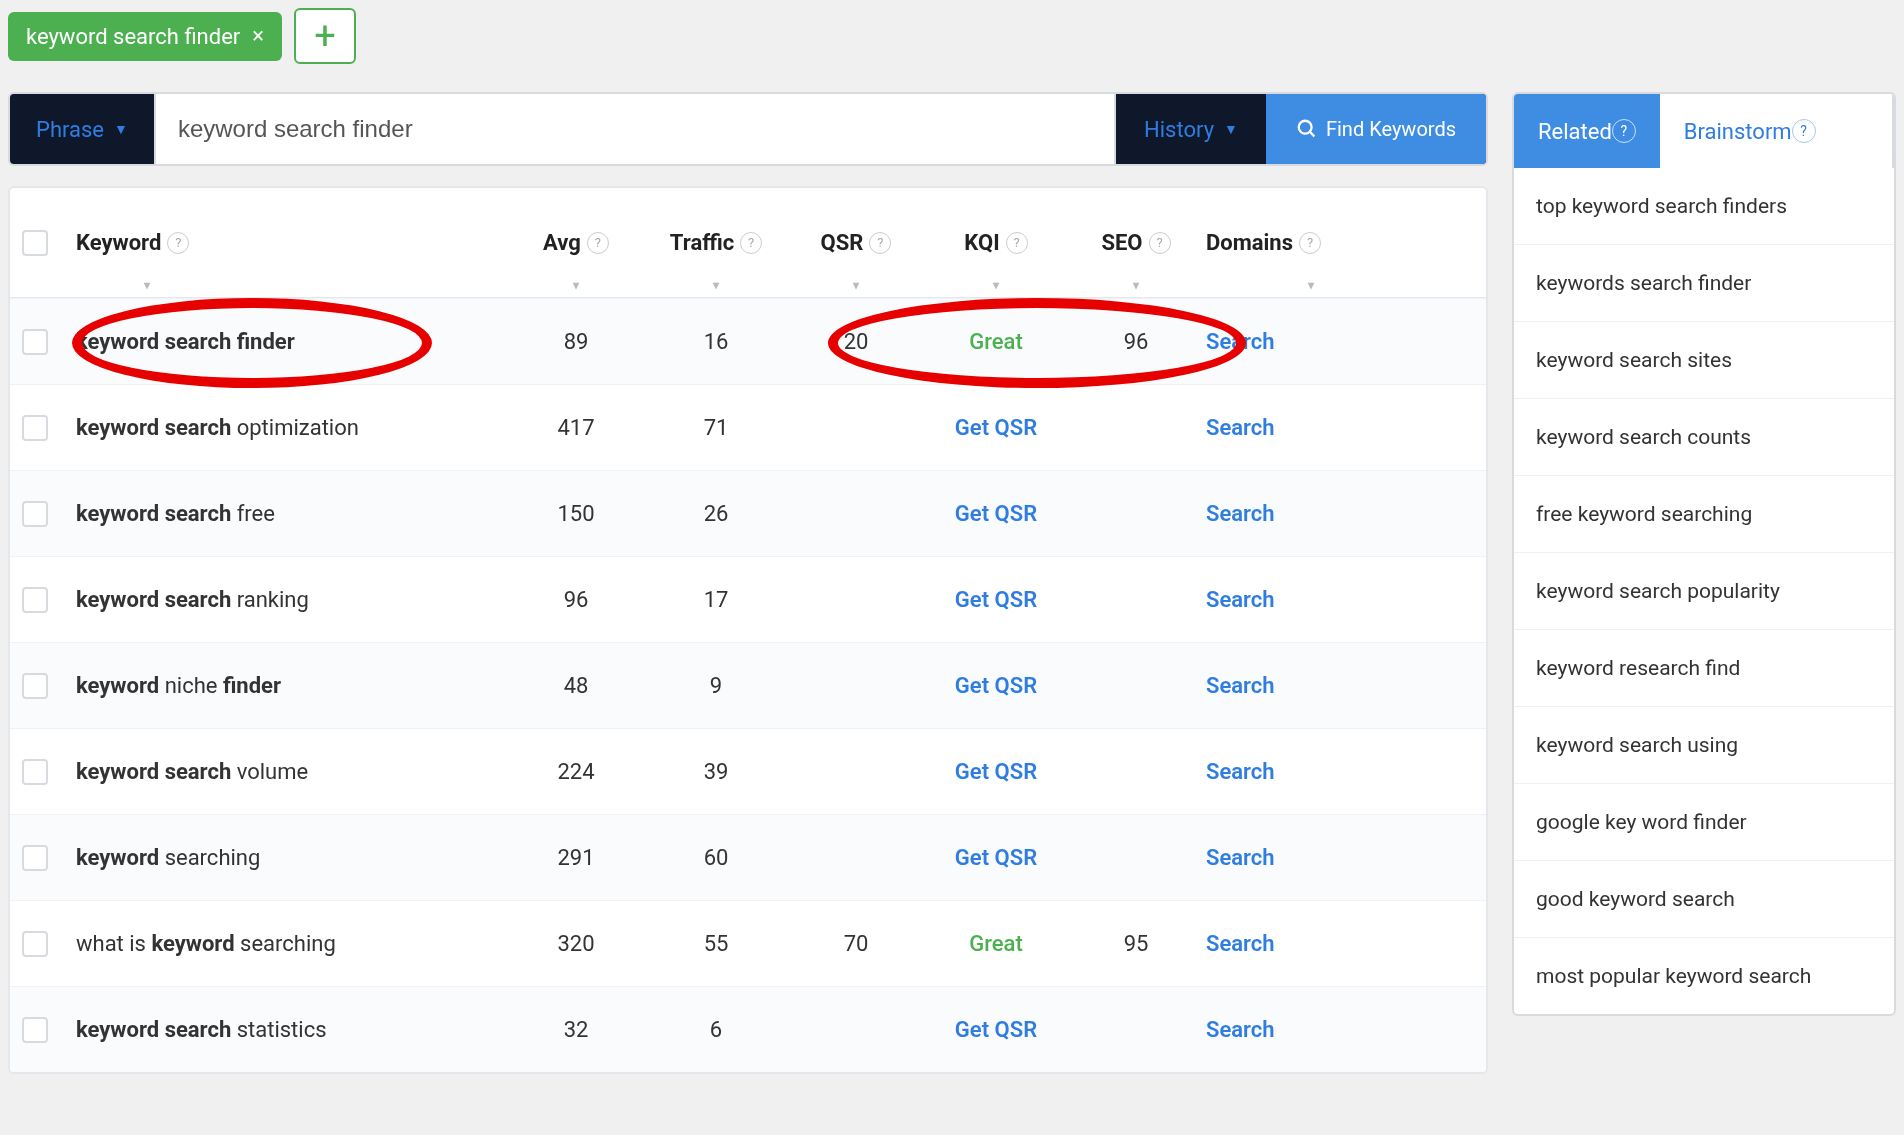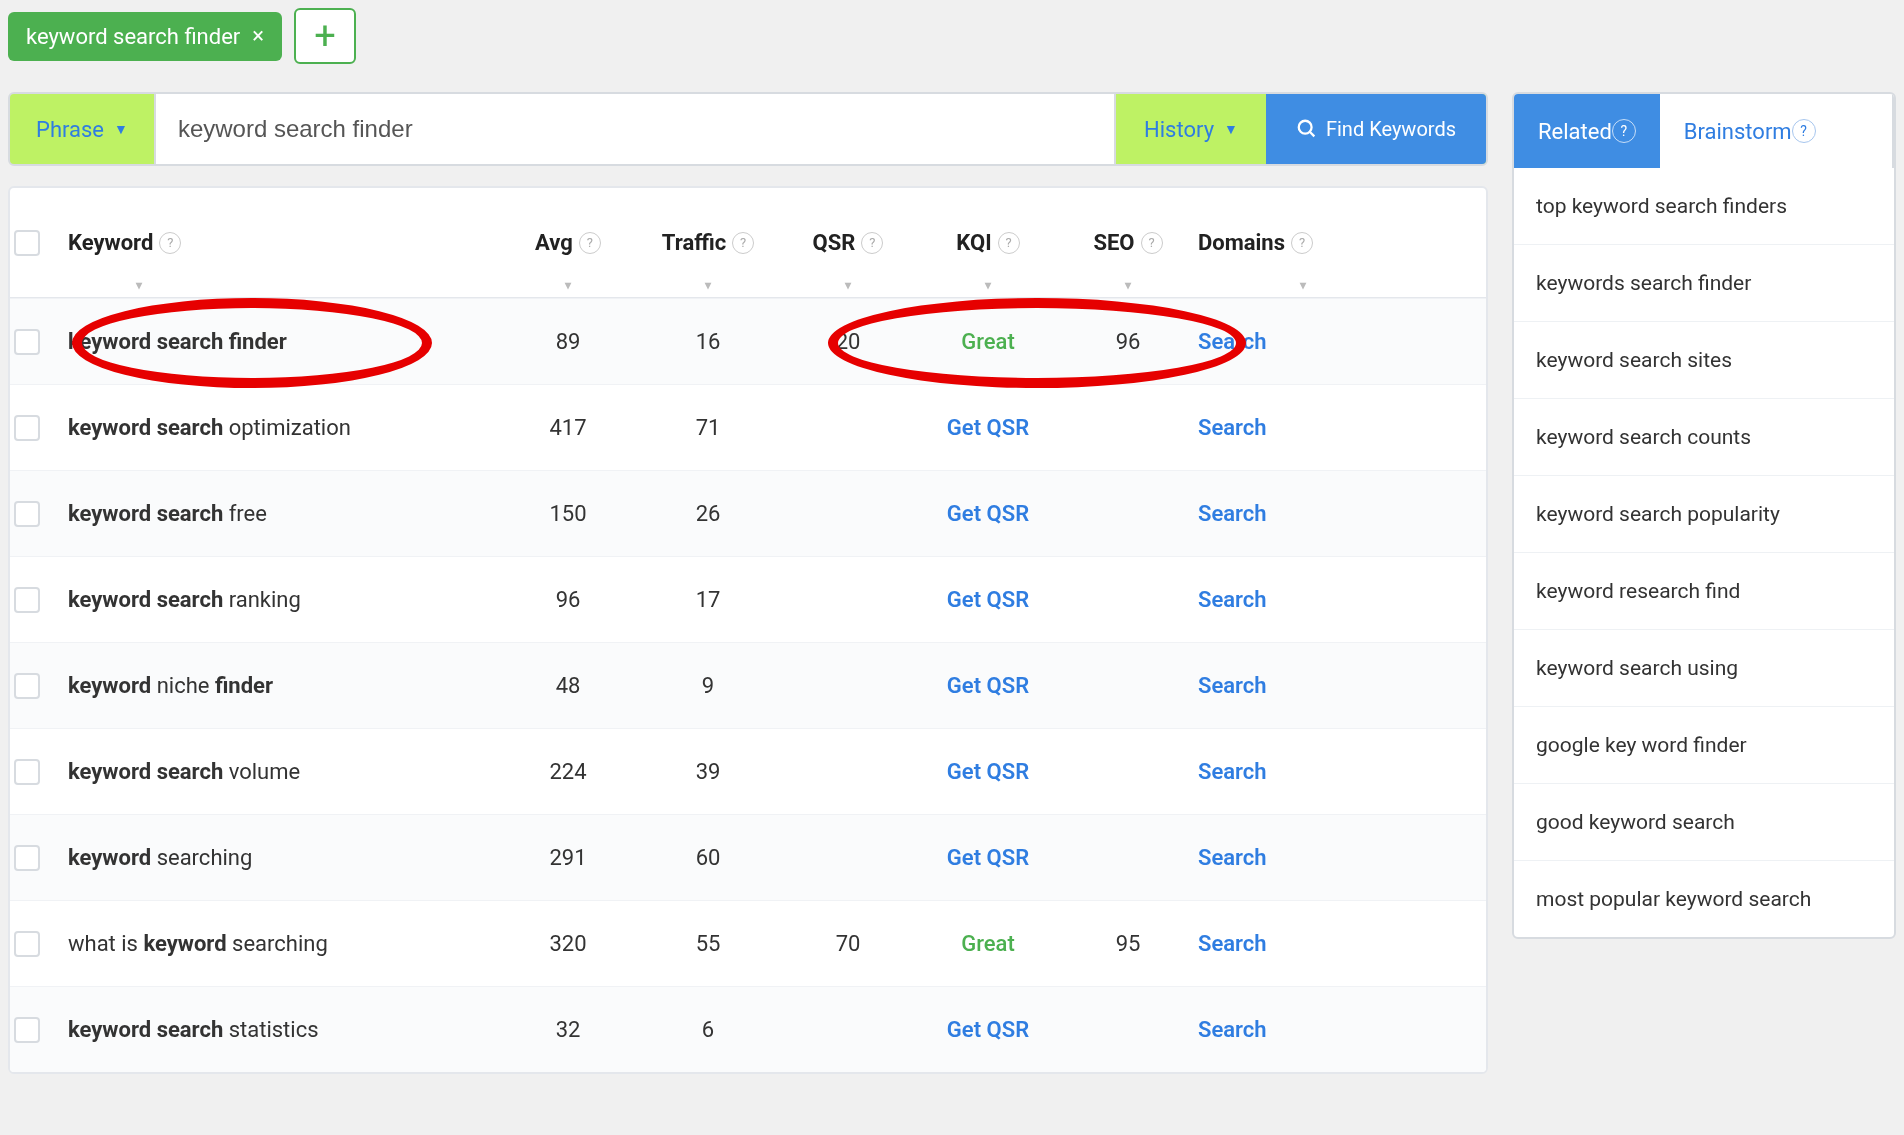--- a/index.html
+++ b/index.html
@@ -11,31 +11,31 @@
 .tab { display: inline-flex; align-items: center; gap: 12px; background: #4cb050; color: #fff; padding: 12px 18px; border-radius: 6px; font-size: 22px; }
 .tab-close { cursor: pointer; font-size: 22px; line-height: 1; }
 .tab-add { width: 62px; height: 56px; border: 2px solid #4cb050; border-radius: 6px; display: flex; align-items: center; justify-content: center; color: #4cb050; font-size: 38px; background: #fff; cursor: pointer; }
 
 
 .two-col { display: flex; gap: 24px; padding: 0 8px; align-items: flex-start; }
 .left-col { width: 1480px; }
 .right-col { flex: 1; min-width: 360px; }
 
 
-.search-bar { display: flex; border: 2px solid #d7dbe0; border-radius: 6px; background: #bef264; overflow: hidden; margin-bottom: 20px; height: 74px; }
+.search-bar { display: flex; border: 2px solid #d7dbe0; border-radius: 6px; background: #0f172a; overflow: hidden; margin-bottom: 20px; height: 74px; }
 .phrase-btn { display: flex; align-items: center; gap: 10px; padding: 0 26px; border-right: 2px solid #d7dbe0; color: #2f7de1; font-size: 22px; cursor: pointer; }
 .search-input { flex: 1; border: none; outline: none; font-size: 24px; color: #555; padding: 0 22px; }
 .history-btn { display: flex; align-items: center; gap: 10px; padding: 0 28px; border-left: 2px solid #d7dbe0; color: #2f7de1; font-size: 22px; cursor: pointer; }
 .find-btn { display: flex; align-items: center; gap: 8px; padding: 0 30px; background: #3f8de3; color: #fff; font-size: 20px; cursor: pointer; }
 .chev { font-size: 14px; }
 .searchico { width: 22px; height: 22px; }
 
 
 .results { background: #fff; border: 2px solid #e4e7ec; border-radius: 6px; overflow: hidden; }
-.thead, .trow { display: flex; align-items: center; padding: 0 4px; }
+.thead, .trow { display: flex; align-items: center; padding: 0 12px; }
 .thead { height: 110px; border-bottom: 1px solid #e4e7ec; }
 .trow { height: 86px; border-top: 1px solid #f0f2f5; }
 .trow.alt { background: #fafbfc; }
 .col-chk { width: 54px; display: flex; align-items: center; }
 .col-kw { width: 430px; font-size: 22px; }
 .col-num { width: 140px; text-align: center; font-size: 22px; color: #333; }
 .col-kqi { width: 140px; text-align: center; font-size: 22px; }
 .col-dom { width: 210px; font-size: 22px; }
 .th { font-weight: 700; font-size: 22px; color: #222; display: flex; align-items: center; gap: 6px; position: relative; }
 .th.center { justify-content: center; }
@@ -273,20 +273,21 @@
           <div class="right-tab inactive">
             <span>Brainstorm</span>
             <span class="qmark">?</span>
           </div>
         </div>
         <div class="related-list" id="related-root">
             <div class="related-item">top keyword search finders</div>
             <div class="related-item">keywords search finder</div>
             <div class="related-item">keyword search sites</div>
             <div class="related-item">keyword search counts</div>
+            <div class="related-item">free keyword searching</div>
             <div class="related-item">keyword search popularity</div>
             <div class="related-item">keyword research find</div>
             <div class="related-item">keyword search using</div>
             <div class="related-item">google key word finder</div>
             <div class="related-item">good keyword search</div>
             <div class="related-item">most popular keyword search</div>
           </div>
       </div>
     </div>
 

